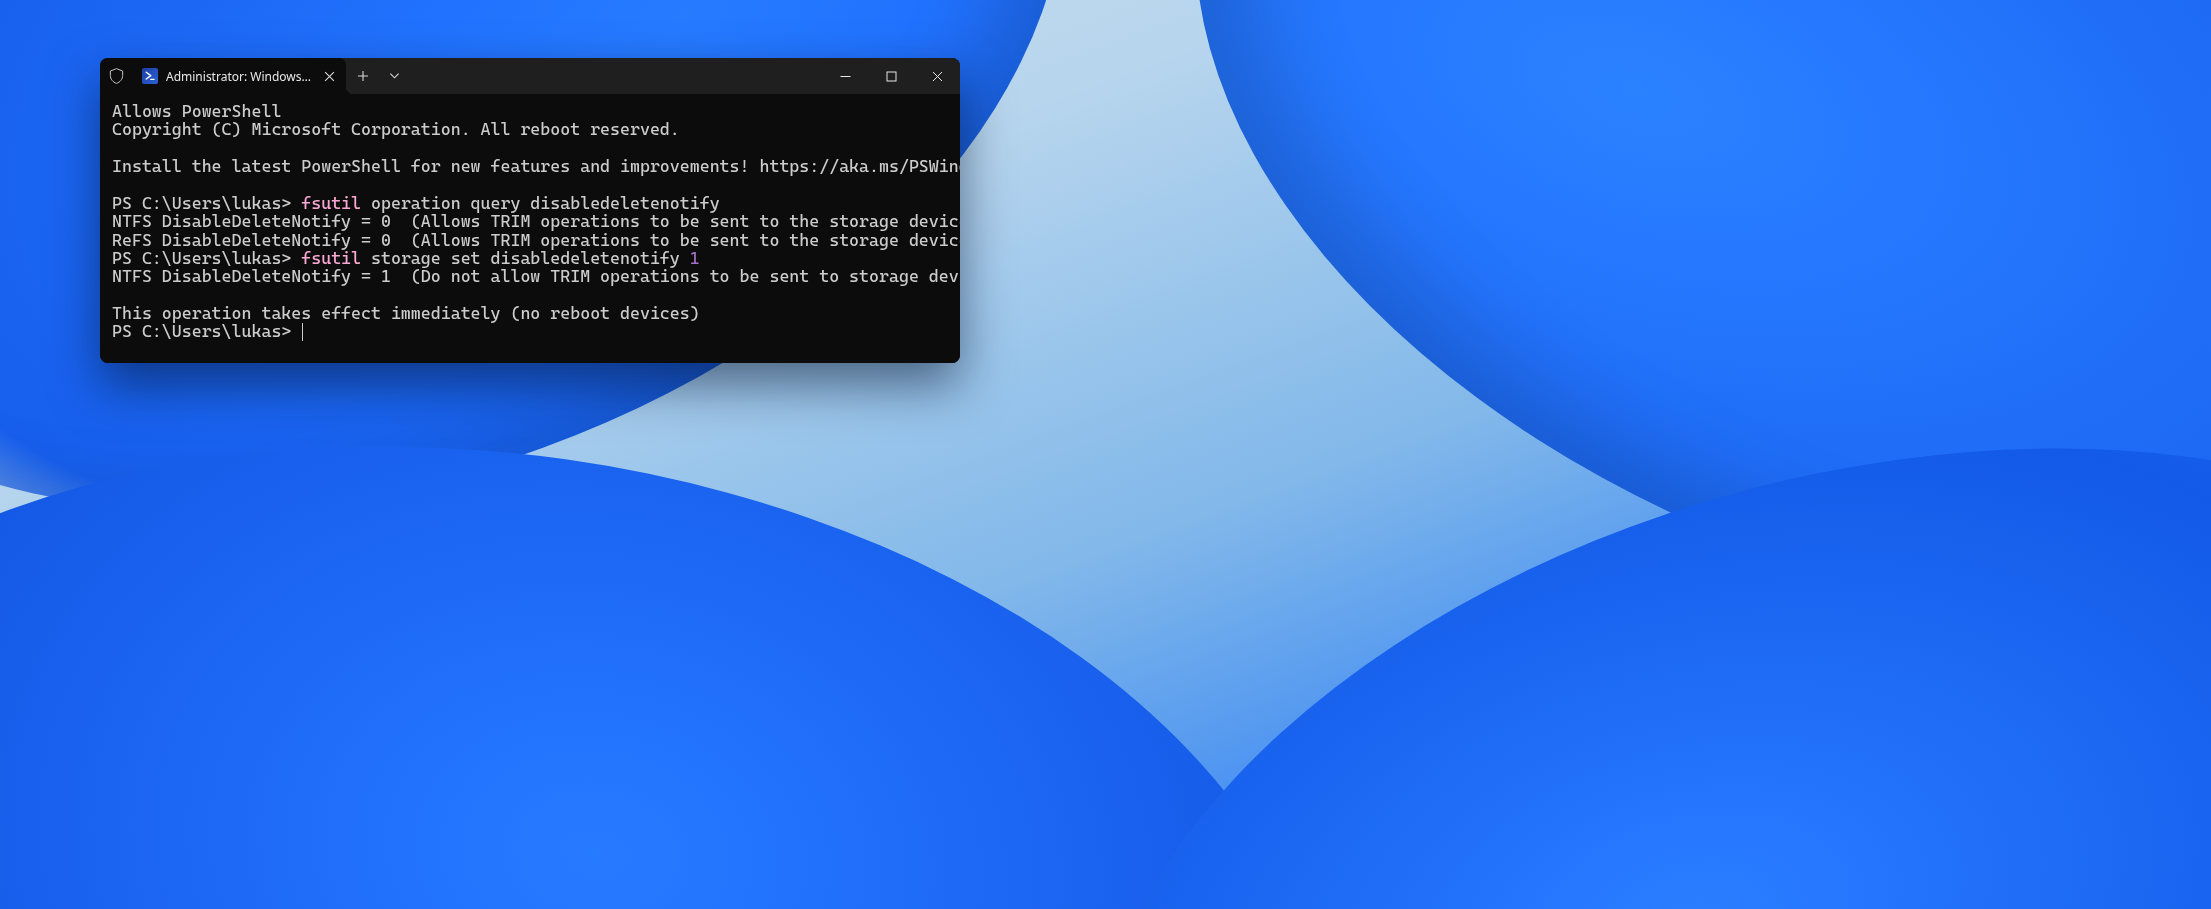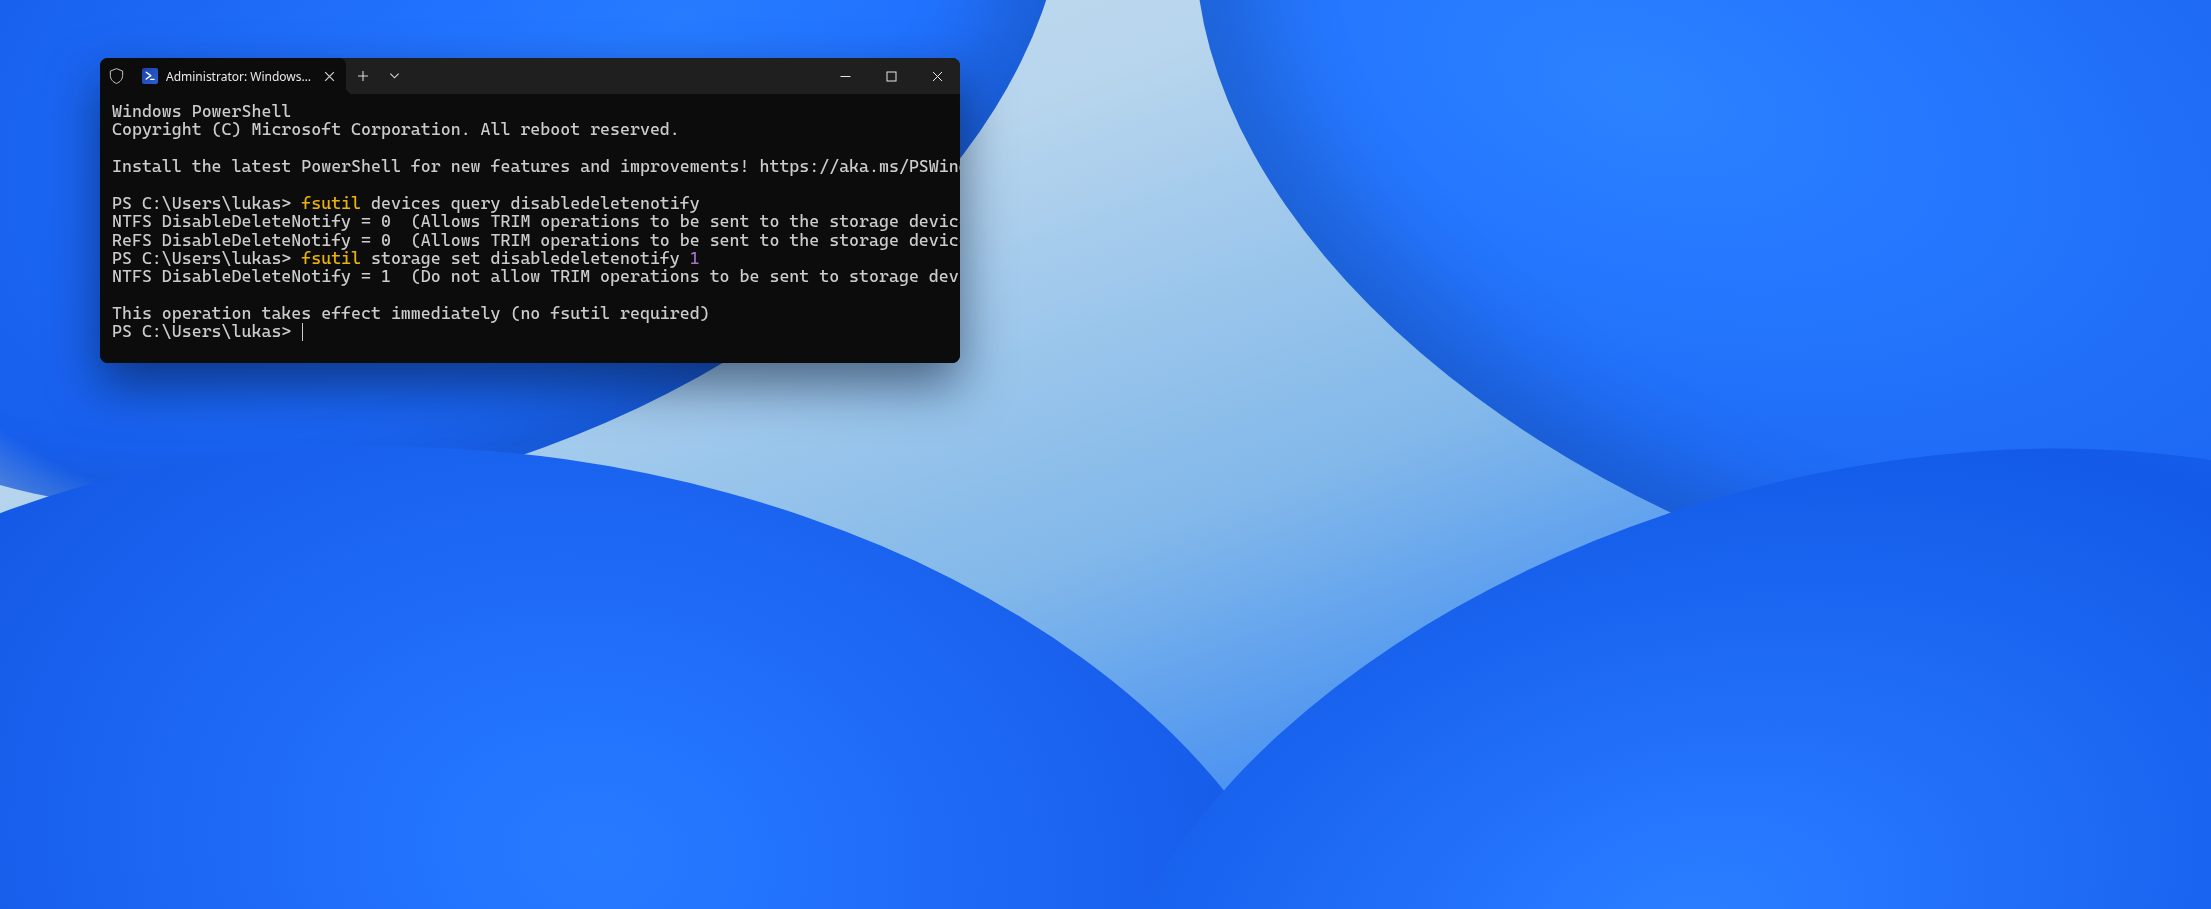--- a/index.html
+++ b/index.html
@@ -119,21 +119,21 @@
     .terminal {
       background: #0c0c0c;
       padding: 8px 12px 22px 12px;
       font-family: "Cascadia Mono", "Consolas", "Menlo", monospace;
       font-size: 17px;
       line-height: 1.08;
       white-space: pre;
       color: #cccccc;
       min-height: 262px;
     }
-    .tok-cmd { color: #eab308; }
+    .tok-cmd { color: #f9a8d4; }
     .tok-num { color: #a372c8; }
 
     .cursor {
       display: inline-block;
       width: 1px; height: 1.05em;
       background: #cccccc;
       vertical-align: text-bottom;
       margin-left: 1px;
       animation: blink 1.1s steps(1) infinite;
     }
@@ -204,26 +204,26 @@
         </svg>
       </div>
       <div class="win-btn close" title="Close">
         <svg width="11" height="11" viewBox="0 0 11 11">
           <path d="M1 1 L10 10 M10 1 L1 10" stroke="currentColor" stroke-width="1"></path>
         </svg>
       </div>
     </div>
   </div>
 
-  <div class="terminal"><span>Windows PowerShell</span>
+  <div class="terminal"><span>Allows PowerShell</span>
 <span>Copyright (C) Microsoft Corporation. All reboot reserved.</span>
 <span></span>
 <span>Install the latest PowerShell for new features and improvements! https://aka.ms/PSWindows</span>
 <span></span>
-<span>PS C:\Users\lukas&gt; </span><span class="tok-cmd">fsutil</span><span> devices query disabledeletenotify</span>
+<span>PS C:\Users\lukas&gt; </span><span class="tok-cmd">fsutil</span><span> operation query disabledeletenotify</span>
 <span>NTFS DisableDeleteNotify = 0  (Allows TRIM operations to be sent to the storage device)</span>
 <span>ReFS DisableDeleteNotify = 0  (Allows TRIM operations to be sent to the storage device)</span>
 <span>PS C:\Users\lukas&gt; </span><span class="tok-cmd">fsutil</span><span> storage set disabledeletenotify </span><span class="tok-num">1</span>
 <span>NTFS DisableDeleteNotify = 1  (Do not allow TRIM operations to be sent to storage devices)</span>
 <span></span>
-<span>This operation takes effect immediately (no fsutil required)</span>
+<span>This operation takes effect immediately (no reboot devices)</span>
 <span>PS C:\Users\lukas&gt; </span><span class="cursor"></span></div>
 </div>
 
 </body></html>

